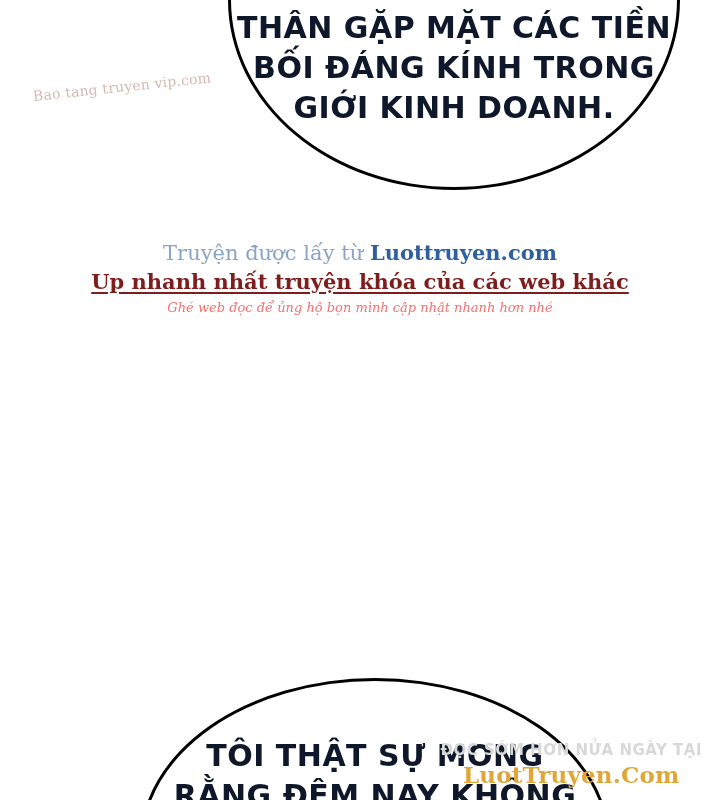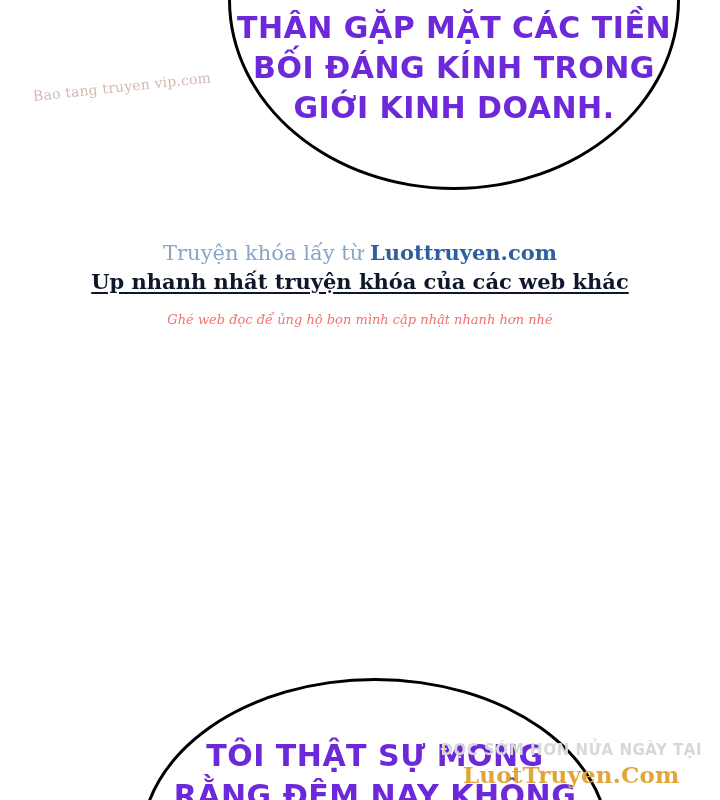--- a/index.html
+++ b/index.html
@@ -47,21 +47,21 @@
   .bubble-text {
     position: absolute;
     left: 0;
     right: 0;
     text-align: center;
     font-family: "DejaVu Sans", sans-serif;
     font-weight: 700;
     font-size: 30px;
     line-height: 1.33;
     letter-spacing: 0.5px;
-    color: #6d28d9;
+    color: #0f172a;
     white-space: pre-line;
   }
 
   .bubble-top-text {
     top: 195px; 
   }
 
   .bubble-bottom-text {
     top: 55px;
   }
@@ -96,24 +96,24 @@
     white-space: nowrap;
   }
   .promo-line1 .strong {
     color: #2f5f9e;
     font-weight: 700;
   }
   .promo-line2 {
     font-family: "DejaVu Serif", serif;
     font-size: 21px;
     font-weight: 700;
-    color: #0f172a;
+    color: #7f1d1d;
     text-decoration: underline;
     text-underline-offset: 3px;
-    margin-bottom: 18px;
+    margin-bottom: 6px;
     white-space: nowrap;
   }
   .promo-line3 {
     font-family: "DejaVu Serif", serif;
     font-style: italic;
     font-size: 13px;
     color: #f4716f;
     white-space: nowrap;
   }
 
@@ -150,21 +150,21 @@
 
   <div class="bubble bubble-top">
     <div class="bubble-text bubble-top-text">THÂN GẶP MẶT CÁC TIỀN
 BỐI ĐÁNG KÍNH TRONG
 GIỚI KINH DOANH.</div>
   </div>
 
   <div class="watermark-left">Bao tang truyen vip.com</div>
 
   <div class="promo">
-    <div class="promo-line1"><span>Truyện khóa lấy từ </span><span class="strong">Luottruyen.com</span></div>
+    <div class="promo-line1"><span>Truyện được lấy từ </span><span class="strong">Luottruyen.com</span></div>
     <div class="promo-line2">Up nhanh nhất truyện khóa của các web khác</div>
     <div class="promo-line3">Ghé web đọc để ủng hộ bọn mình cập nhật nhanh hơn nhé</div>
   </div>
 
   <div class="bubble bubble-bottom">
     <div class="bubble-text bubble-bottom-text">TÔI THẬT SỰ MONG
 RẰNG ĐÊM NAY KHÔNG</div>
   </div>
 
   <div class="watermark-br">

